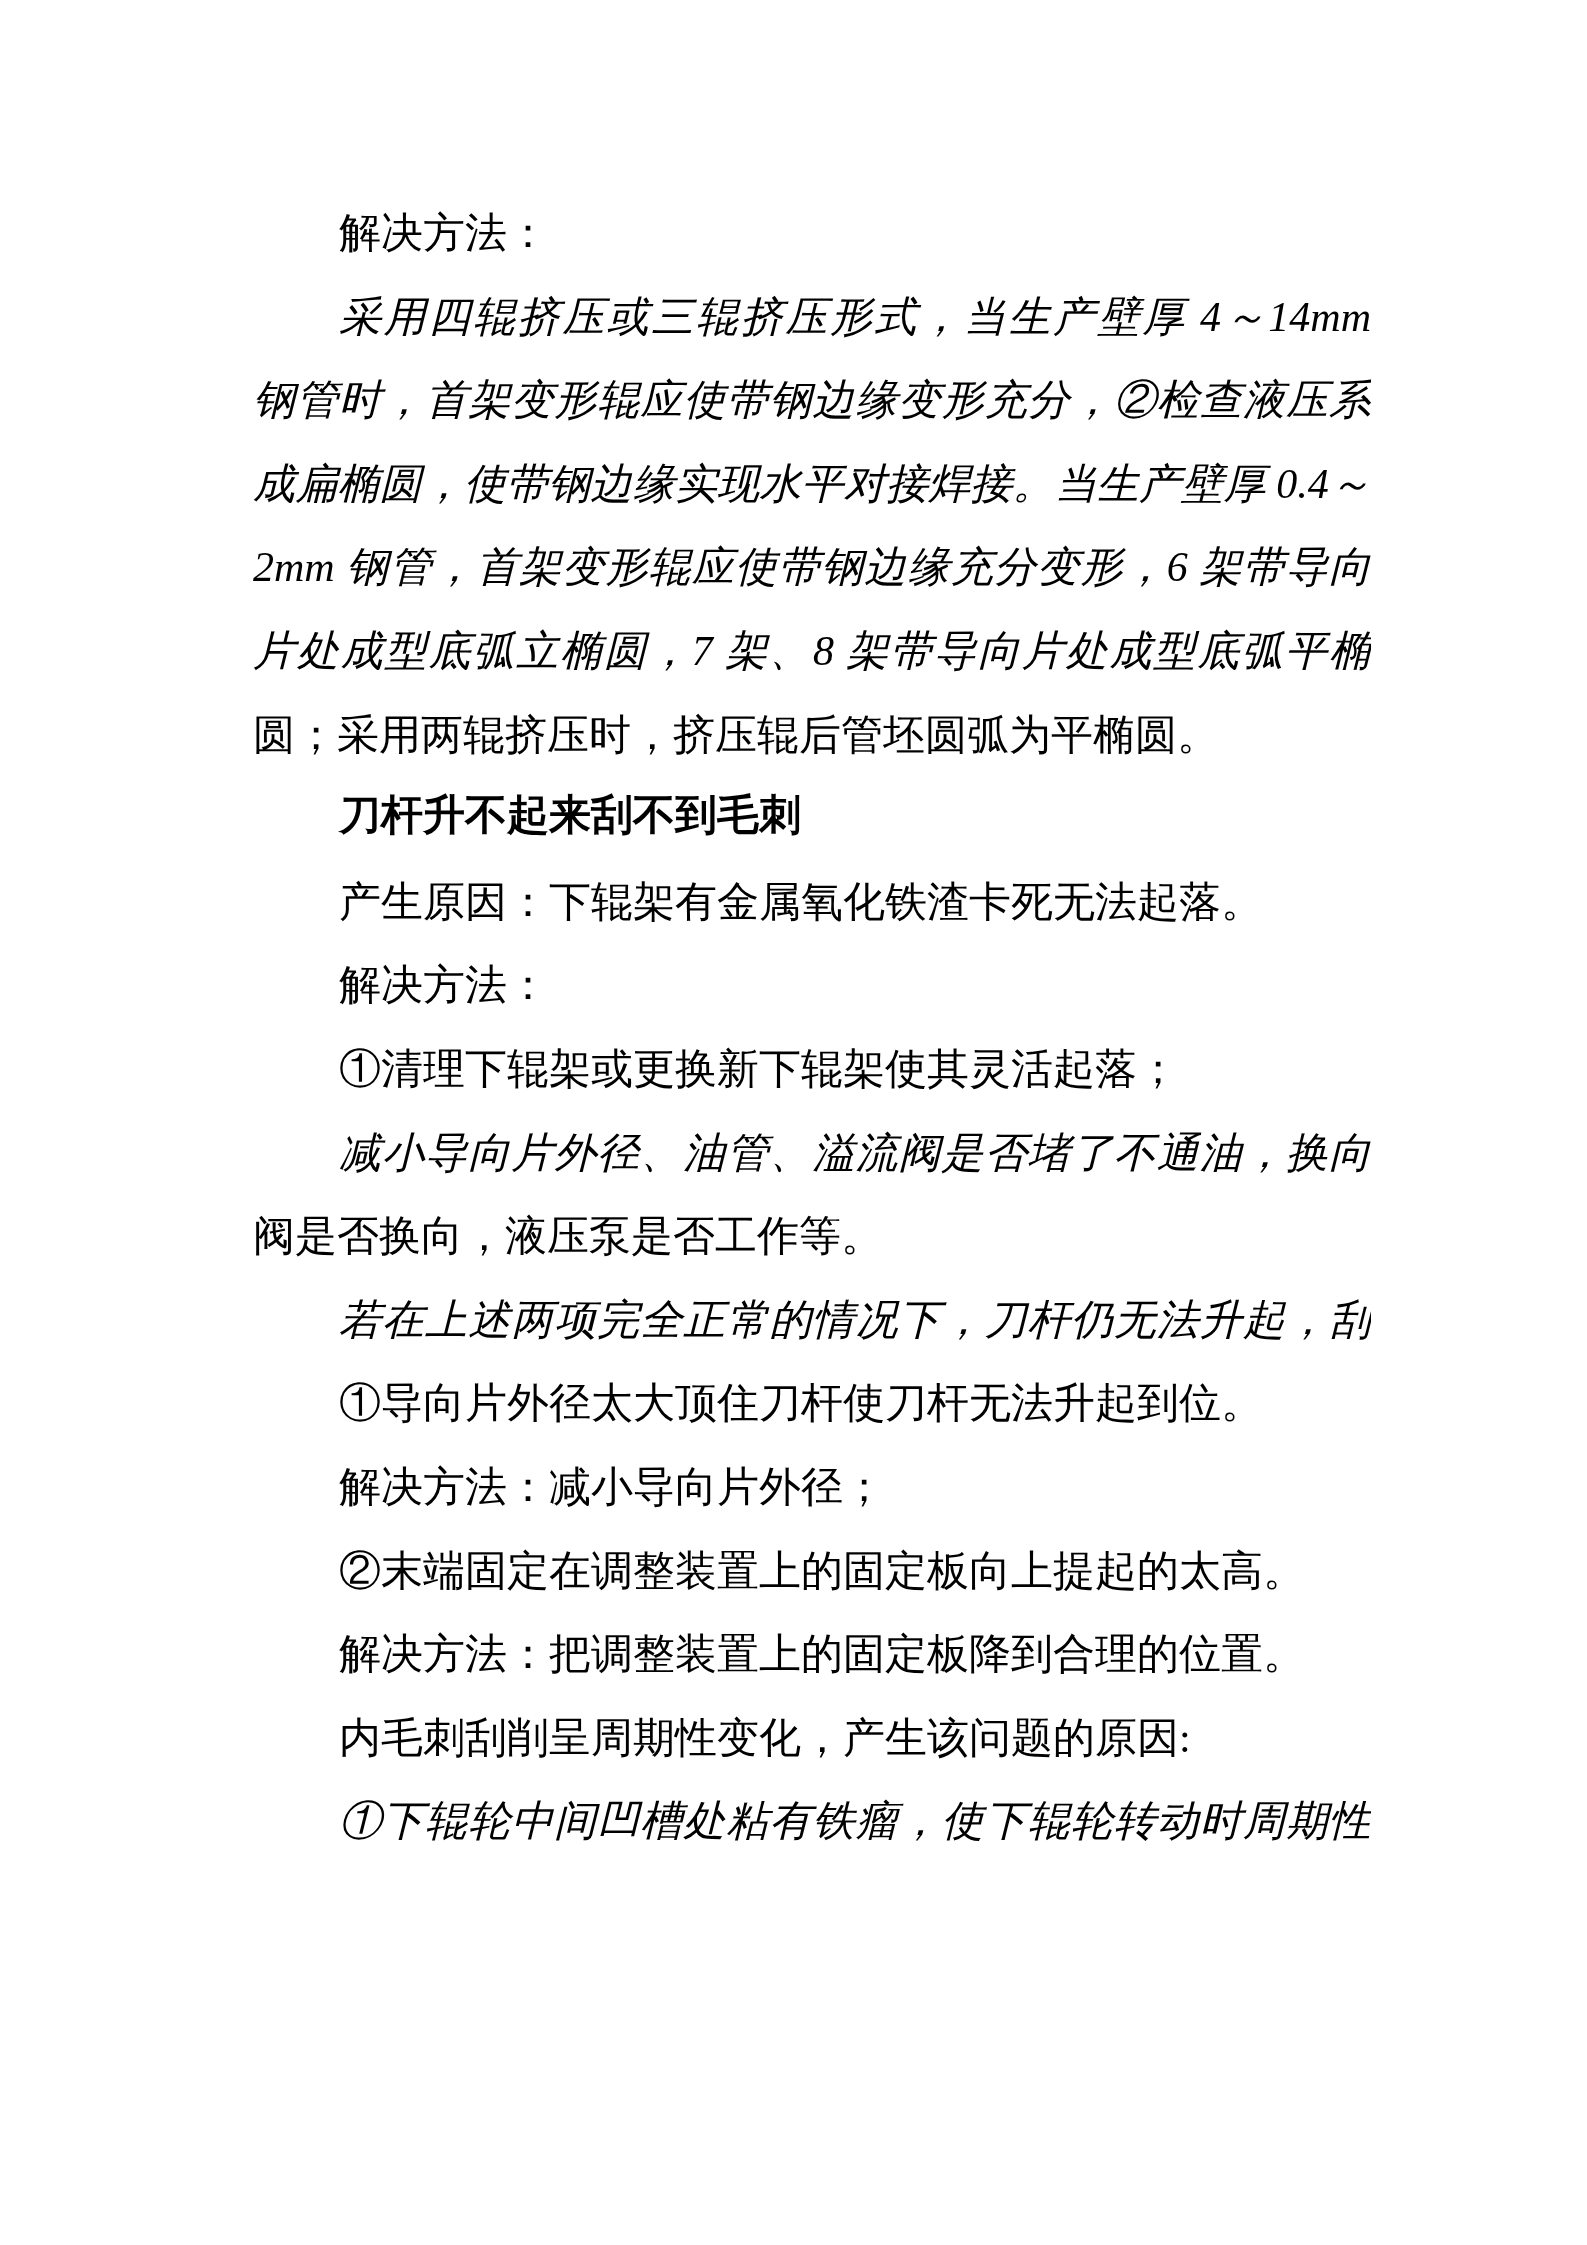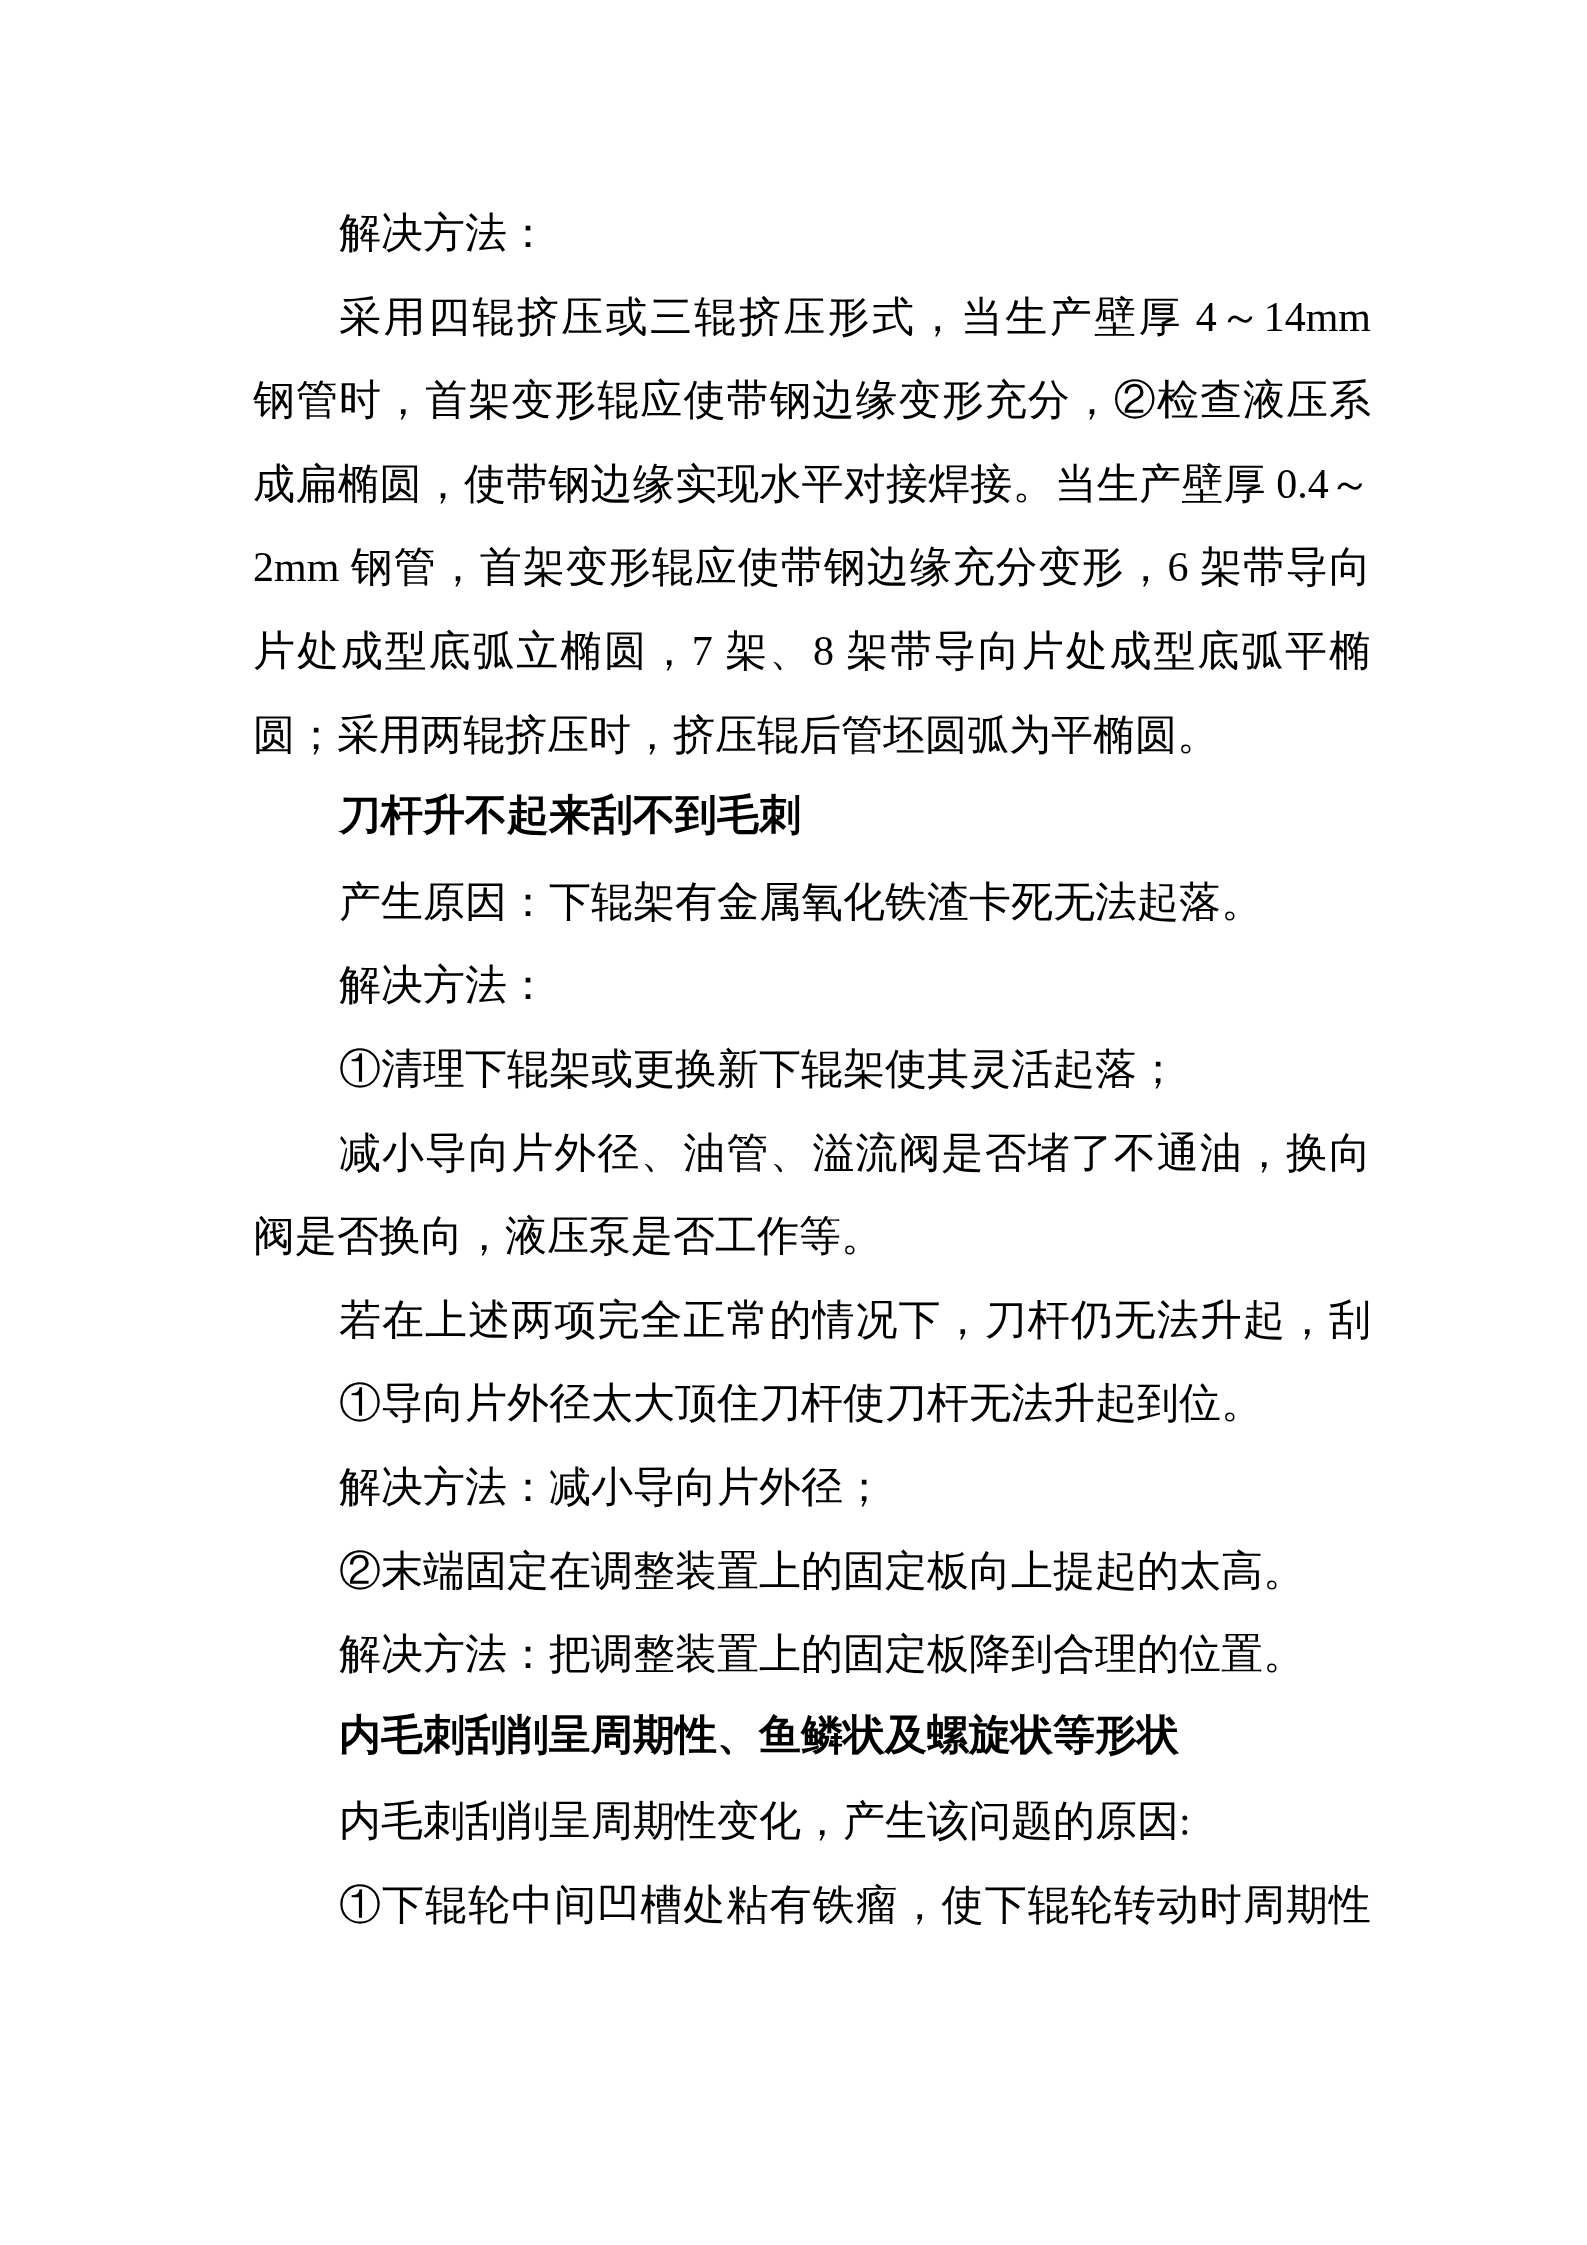--- a/index.html
+++ b/index.html
@@ -30,20 +30,21 @@
     overflow: hidden;
     white-space: nowrap;
   }
   .indent {
     text-indent: 86px;
   }
   .fill {
     white-space: normal;
     text-align: justify;
     text-align-last: justify;
+    font-style: italic;
   }
   .bold {
     font-weight: bold;
     font-family: Liberation Mono, monospace;
   }
 </style>
 </head>
 <body>
 
 <div class="page">
@@ -59,17 +60,16 @@
     <div class="line indent">产生原因：下辊架有金属氧化铁渣卡死无法起落。</div>
     <div class="line indent">解决方法：</div>
     <div class="line indent">①清理下辊架或更换新下辊架使其灵活起落；</div>
     <div class="line indent fill">减小导向片外径、油管、溢流阀是否堵了不通油，换向</div>
     <div class="line">阀是否换向，液压泵是否工作等。</div>
     <div class="line indent fill">若在上述两项完全正常的情况下，刀杆仍无法升起，刮</div>
     <div class="line indent">①导向片外径太大顶住刀杆使刀杆无法升起到位。</div>
     <div class="line indent">解决方法：减小导向片外径；</div>
     <div class="line indent">②末端固定在调整装置上的固定板向上提起的太高。</div>
     <div class="line indent">解决方法：把调整装置上的固定板降到合理的位置。</div>
-    <div class="line indent bold">内毛刺刮削呈周期性、鱼鳞状及螺旋状等形状</div>
     <div class="line indent">内毛刺刮削呈周期性变化，产生该问题的原因:</div>
     <div class="line indent fill">①下辊轮中间凹槽处粘有铁瘤，使下辊轮转动时周期性</div>
   </div>
 </div>
 
 </body></html>

